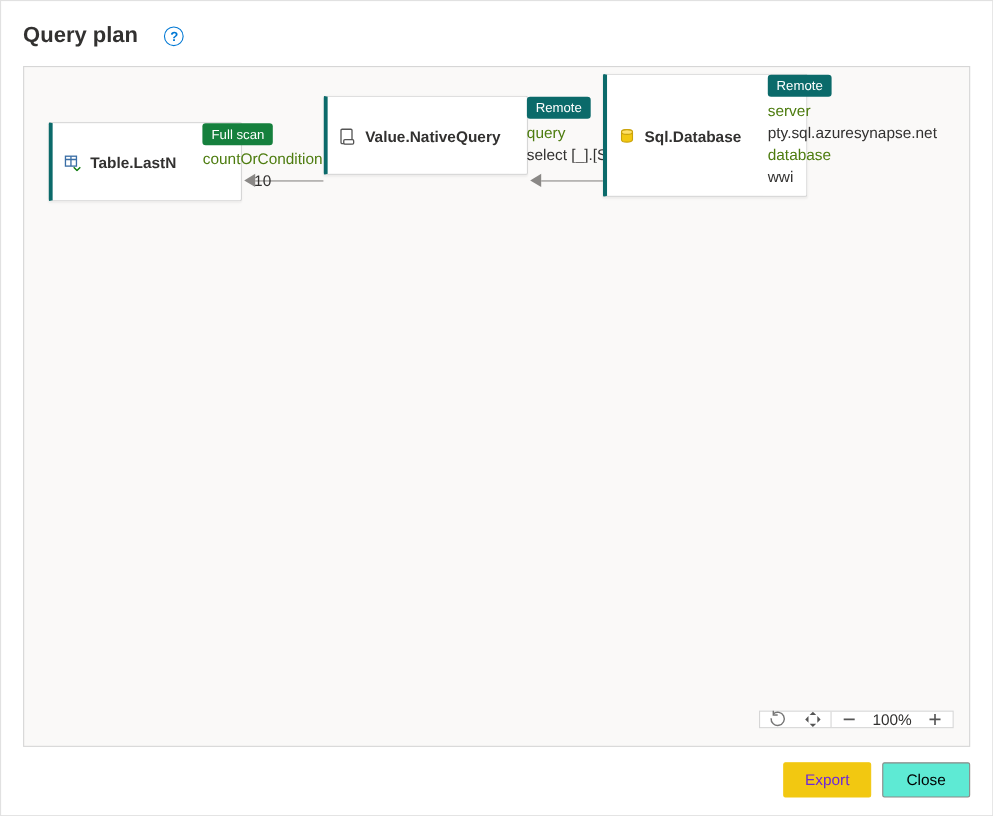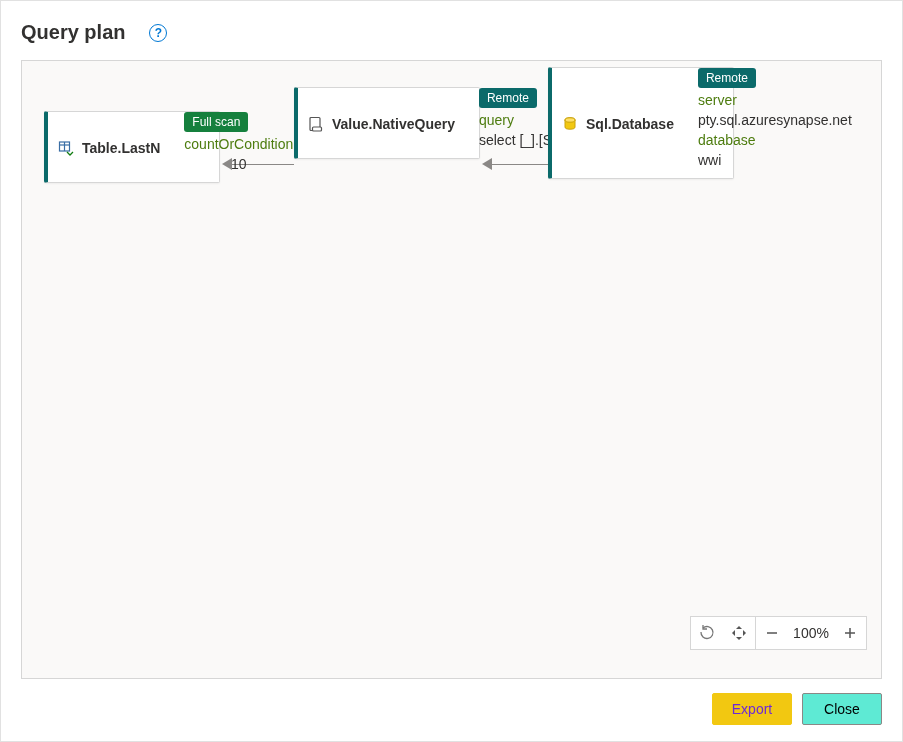--- a/index.html
+++ b/index.html
@@ -45,22 +45,22 @@
     position: absolute; height: 0; border-top: 1.5px solid #8a8886;
   }
   .arrow-head {
     position: absolute; width: 0; height: 0;
     border-top: 6px solid transparent; border-bottom: 6px solid transparent;
     border-right: 10px solid #8a8886;
   }
 
   
   .zoom-toolbar {
-    position: absolute; right: 14px; bottom: 28px;
-    background: #fff; border: 1px solid #d6d6d6; height: 34px;
+    position: absolute; right: 14px; bottom: 16px;
+    background: #fff; border: 1px solid #d6d6d6; height: 16px;
     display: flex; align-items: stretch;
   }
   .zoom-sec { display: flex; align-items: center; }
   .zoom-sec + .zoom-sec { border-left: 1px solid #d6d6d6; }
   .zoom-btn {
     width: 32px; display: flex; align-items: center; justify-content: center;
     color: #666; cursor: pointer; user-select: none;
   }
   .zoom-level { font-size: 14px; padding: 0 4px; min-width: 46px; text-align: center; }
 

